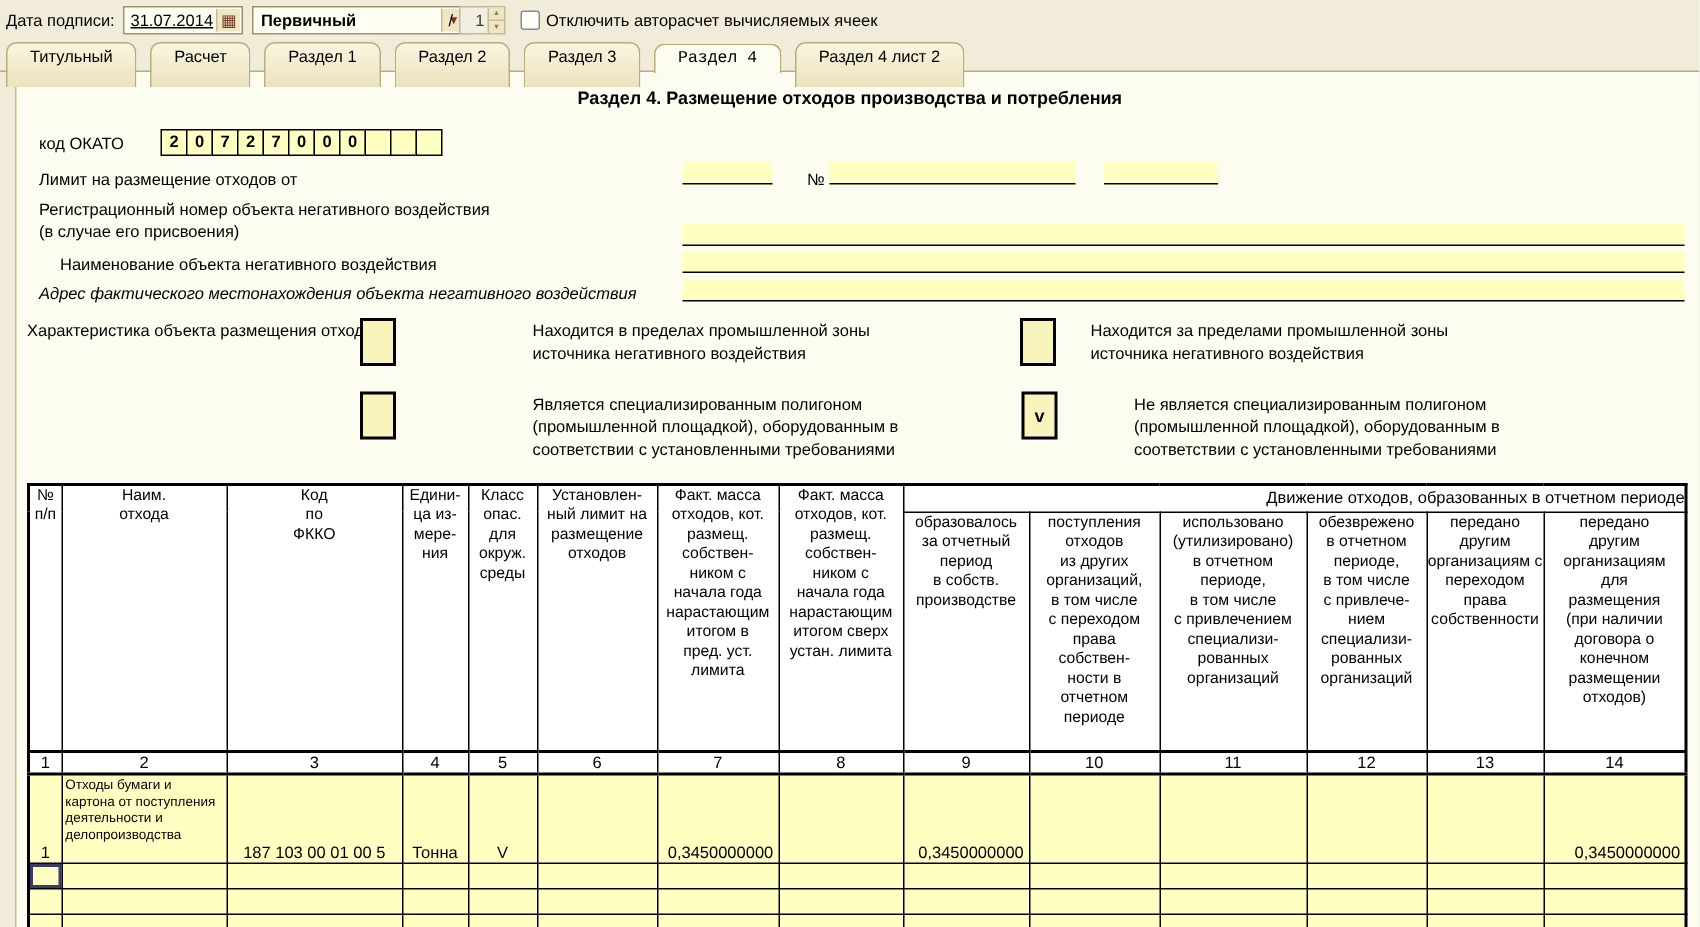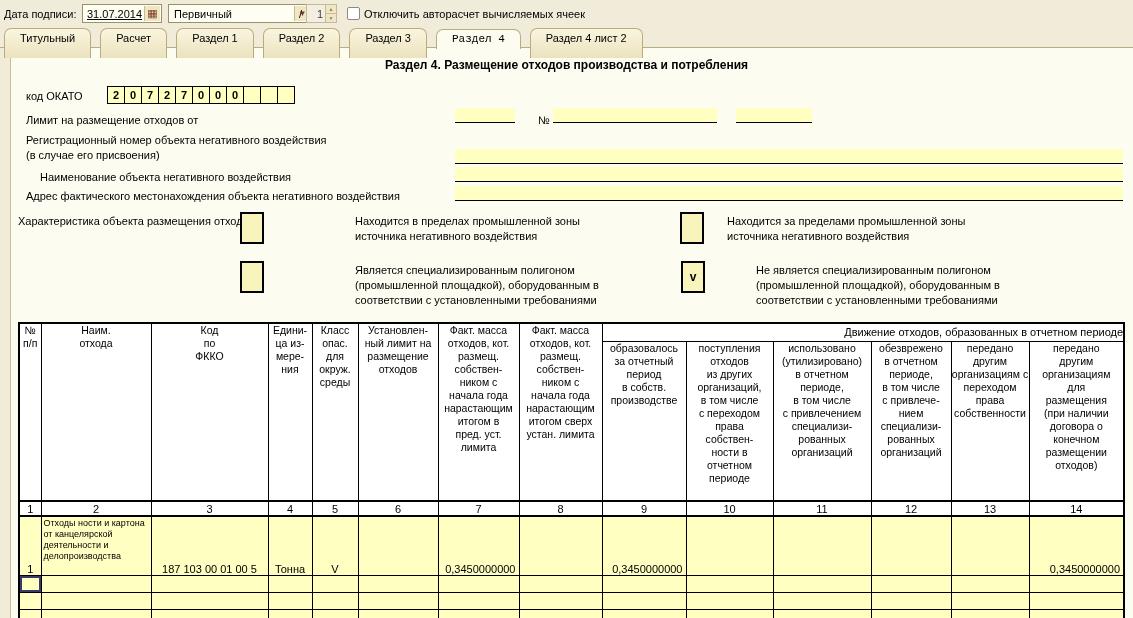--- a/index.html
+++ b/index.html
@@ -17,21 +17,21 @@
     border: 1px solid #9D9169; background: #FFFEF2; height: 19px;
   }
   .date-field { left: 82px; top: 4px; width: 80px; }
   .date-field .val { position: absolute; left: 4px; top: 3px; text-decoration: underline; }
   .field-btn {
     position: absolute; right: 1px; top: 1px; bottom: 1px; width: 16px;
     background: #EFE6C6; border-left: 1px solid #C9BD8F;
     display: flex; align-items: center; justify-content: center;
     color: #7A3A20; cursor: default;
   }
-  .combo { left: 168px; top: 4px; width: 144px; }
+  .combo { left: 168px; top: 4px; width: 144px; font-weight: bold; }
   .combo .val { position: absolute; left: 5px; top: 3px; }
   .slash { left: 299px; top: 8px; }
   .spinner { left: 306px; top: 4px; width: 31px; height: 19px;
     border: 1px solid #C4BA95; background: #F2EFE2; }
   .spinner .val { position: absolute; right: 13px; top: 3px; color: #3a3a3a; }
   .spin-btns { position: absolute; right: 0; top: 0; bottom: 0; width: 11px;
     border-left: 1px solid #C9BD8F; display: flex; flex-direction: column; }
   .spin-btns div { flex: 1; font-size: 5px; line-height: 8px; text-align: center;
     color: #897F5C; background: #EFE6C6; }
   .spin-btns div:first-child { border-bottom: 1px solid #C9BD8F; }
@@ -158,21 +158,21 @@
 <div class="yfield" style="left:553px; top:108px; width:164px;"></div>
 <div class="yfield" style="left:736px; top:108px; width:76px;"></div>
 
 <span class="abs lbl pre" style="left:26px; top:133px;">Регистрационный номер объекта негативного воздействия
 (в случае его присвоения)</span>
 <div class="yfield" style="left:455px; top:149px; width:668px;"></div>
 
 <span class="abs lbl" style="left:40px; top:171px;">Наименование объекта негативного воздействия</span>
 <div class="yfield" style="left:455px; top:167px; width:668px;"></div>
 
-<span class="abs lbl" style="left:26px; top:190px;">Адрес фактического местонахождения объекта негативного воздействия</span>
+<span class="abs lbl" style="left:26px; top:190px;font-style:italic;">Адрес фактического местонахождения объекта негативного воздействия</span>
 <div class="yfield" style="left:455px; top:186px; width:668px;"></div>
 
 <span class="abs lbl" style="left:18px; top:215px;">Характеристика объекта размещения отходов:</span>
 
 <div class="big-cb" style="left:240px; top:212px;"></div>
 <span class="abs lbl pre" style="left:355px; top:214px;">Находится в пределах промышленной зоны
 источника негативного воздействия</span>
 
 <div class="big-cb" style="left:240px; top:261px;"></div>
 <span class="abs lbl pre" style="left:355px; top:263px;">Является специализированным полигоном
@@ -311,21 +311,21 @@
     <td>8</td>
     <td>9</td>
     <td>10</td>
     <td>11</td>
     <td>12</td>
     <td>13</td>
     <td>14</td>
   </tr>
   <tr class="datarow">
     <td>1</td>
-    <td class="cell-name">Отходы ности и картона от канцелярской деятельности и делопроизводства</td>
+    <td class="cell-name">Отходы бумаги и картона от поступления деятельности и делопроизводства</td>
     <td>187 103 00 01 00 5</td>
     <td>Тонна</td>
     <td>V</td>
     <td class="num-val"></td>
     <td class="num-val">0,3450000000</td>
     <td class="num-val"></td>
     <td class="num-val">0,3450000000</td>
     <td class="num-val"></td>
     <td class="num-val"></td>
     <td class="num-val"></td>

